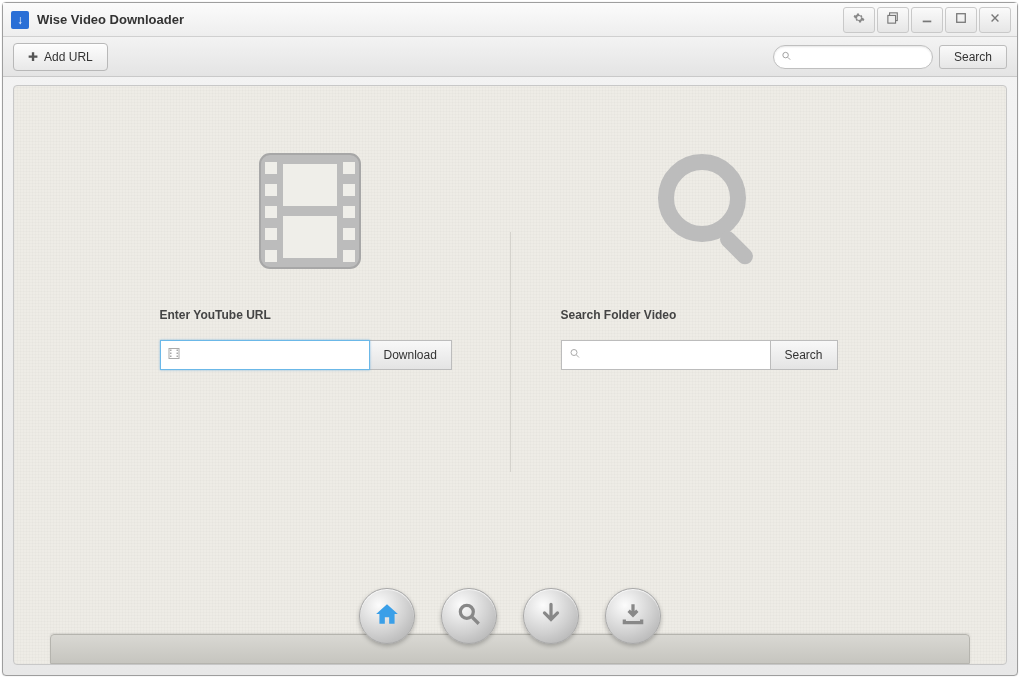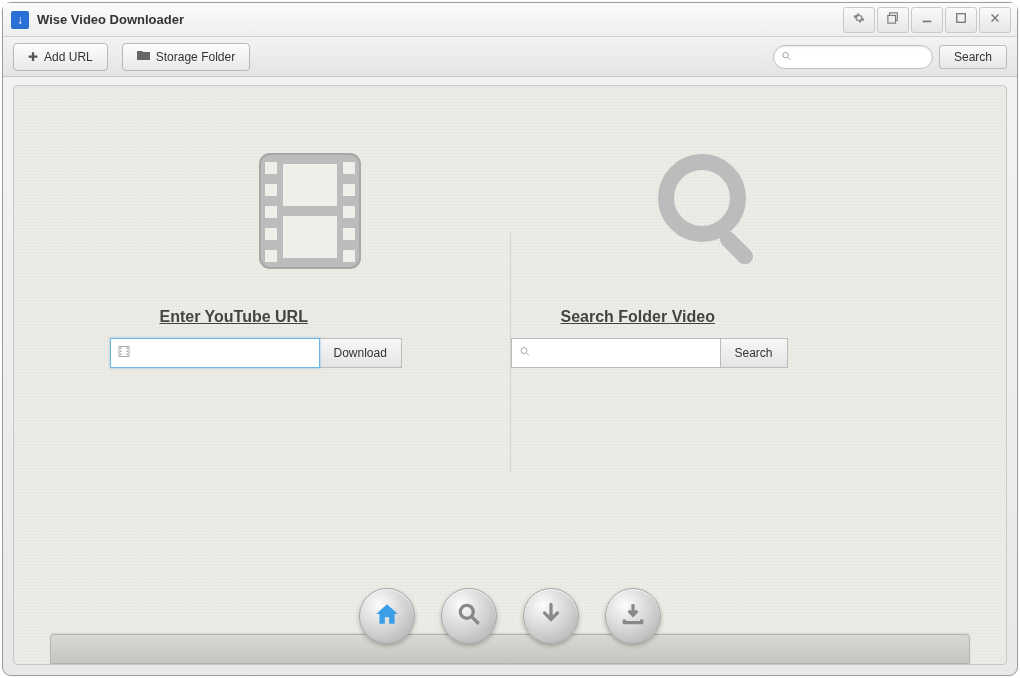--- a/index.html
+++ b/index.html
@@ -1,20 +1,20 @@
 <!DOCTYPE html>
 <html><head>
 <meta charset="utf-8">
 <style>
 * { margin: 0; padding: 0; box-sizing: border-box; font-family: "Segoe UI", Tahoma, sans-serif; }
 body { background: #fff; width: 1020px; height: 678px; overflow: hidden; }
 
 .window {
   width: 1016px; height: 674px; margin: 2px;
-  border: 1px solid #9e9e9e; border-radius: 9px;
+  border: 1px solid #9e9e9e; border-radius: 4px;
   background: linear-gradient(#f4f4f4, #e8e8e8);
   display: flex; flex-direction: column;
   box-shadow: 0 0 1px rgba(0,0,0,0.3);
 }
 
 
 .titlebar {
   height: 34px; display: flex; align-items: center;
   padding: 0 6px 0 8px;
   background: linear-gradient(#fbfbfb, #eeeeee);
@@ -105,28 +105,27 @@
 }
 .divider {
   width: 1px; height: 240px; background: #d4d2cc;
   margin: 86px 0 0 0;
 }
 
 .big-icon { margin-bottom: 28px; }
 
 .panel-label {
   align-self: flex-start; margin-left: 50px;
-  font-size: 16px; font-weight: bold; color: #444;
-  margin-bottom: 12px;
-  text-decoration: underline;
+  font-size: 12px; font-weight: bold; color: #444;
+  margin-bottom: 18px;
 }
 
 .input-row {
   display: flex; align-items: stretch;
-  align-self: flex-start;
+  margin-left: 50px; align-self: flex-start;
 }
 .url-input, .vsearch-input {
   height: 30px; width: 210px;
   border: 1px solid #bcbcbc;
   padding: 0 8px 0 28px; font-size: 12px;
   background: #fff; outline: none;
 }
 .url-input { border: 1px solid #6bb8e8; box-shadow: 0 0 2px rgba(60,150,220,0.6); }
 .input-wrap { position: relative; }
 .input-wrap .inicon {
@@ -216,28 +215,20 @@
             <path d="M3 3l8 8M11 3l-8 8" stroke="#777" stroke-width="1.6" fill="none"></path>
           </svg>
       </span>
     </div>
   </div>
 
   <div class="toolbar">
     <button class="tbtn">
       <span class="ticon">✚</span>
       <span>Add URL</span>
-    </button>
-    <button class="tbtn">
-      <span class="ticon">
-        <svg width="13" height="11" viewBox="0 0 13 11">
-            <path d="M0 1h5l1 1h7v8H0z" fill="#666"></path>
-          </svg>
-      </span>
-      <span>Storage Folder</span>
     </button>
     <div class="toolbar-spacer"></div>
     <div class="tool-search">
       <div class="tool-search-wrap">
         <span class="sicon">
           <svg width="11" height="11" viewBox="0 0 24 24">
               <circle cx="10" cy="10" r="6" fill="none" stroke="#999" stroke-width="2"></circle>
               <path d="M15 15l5 5" stroke="#999" stroke-width="2"></path>
             </svg>
         </span>

